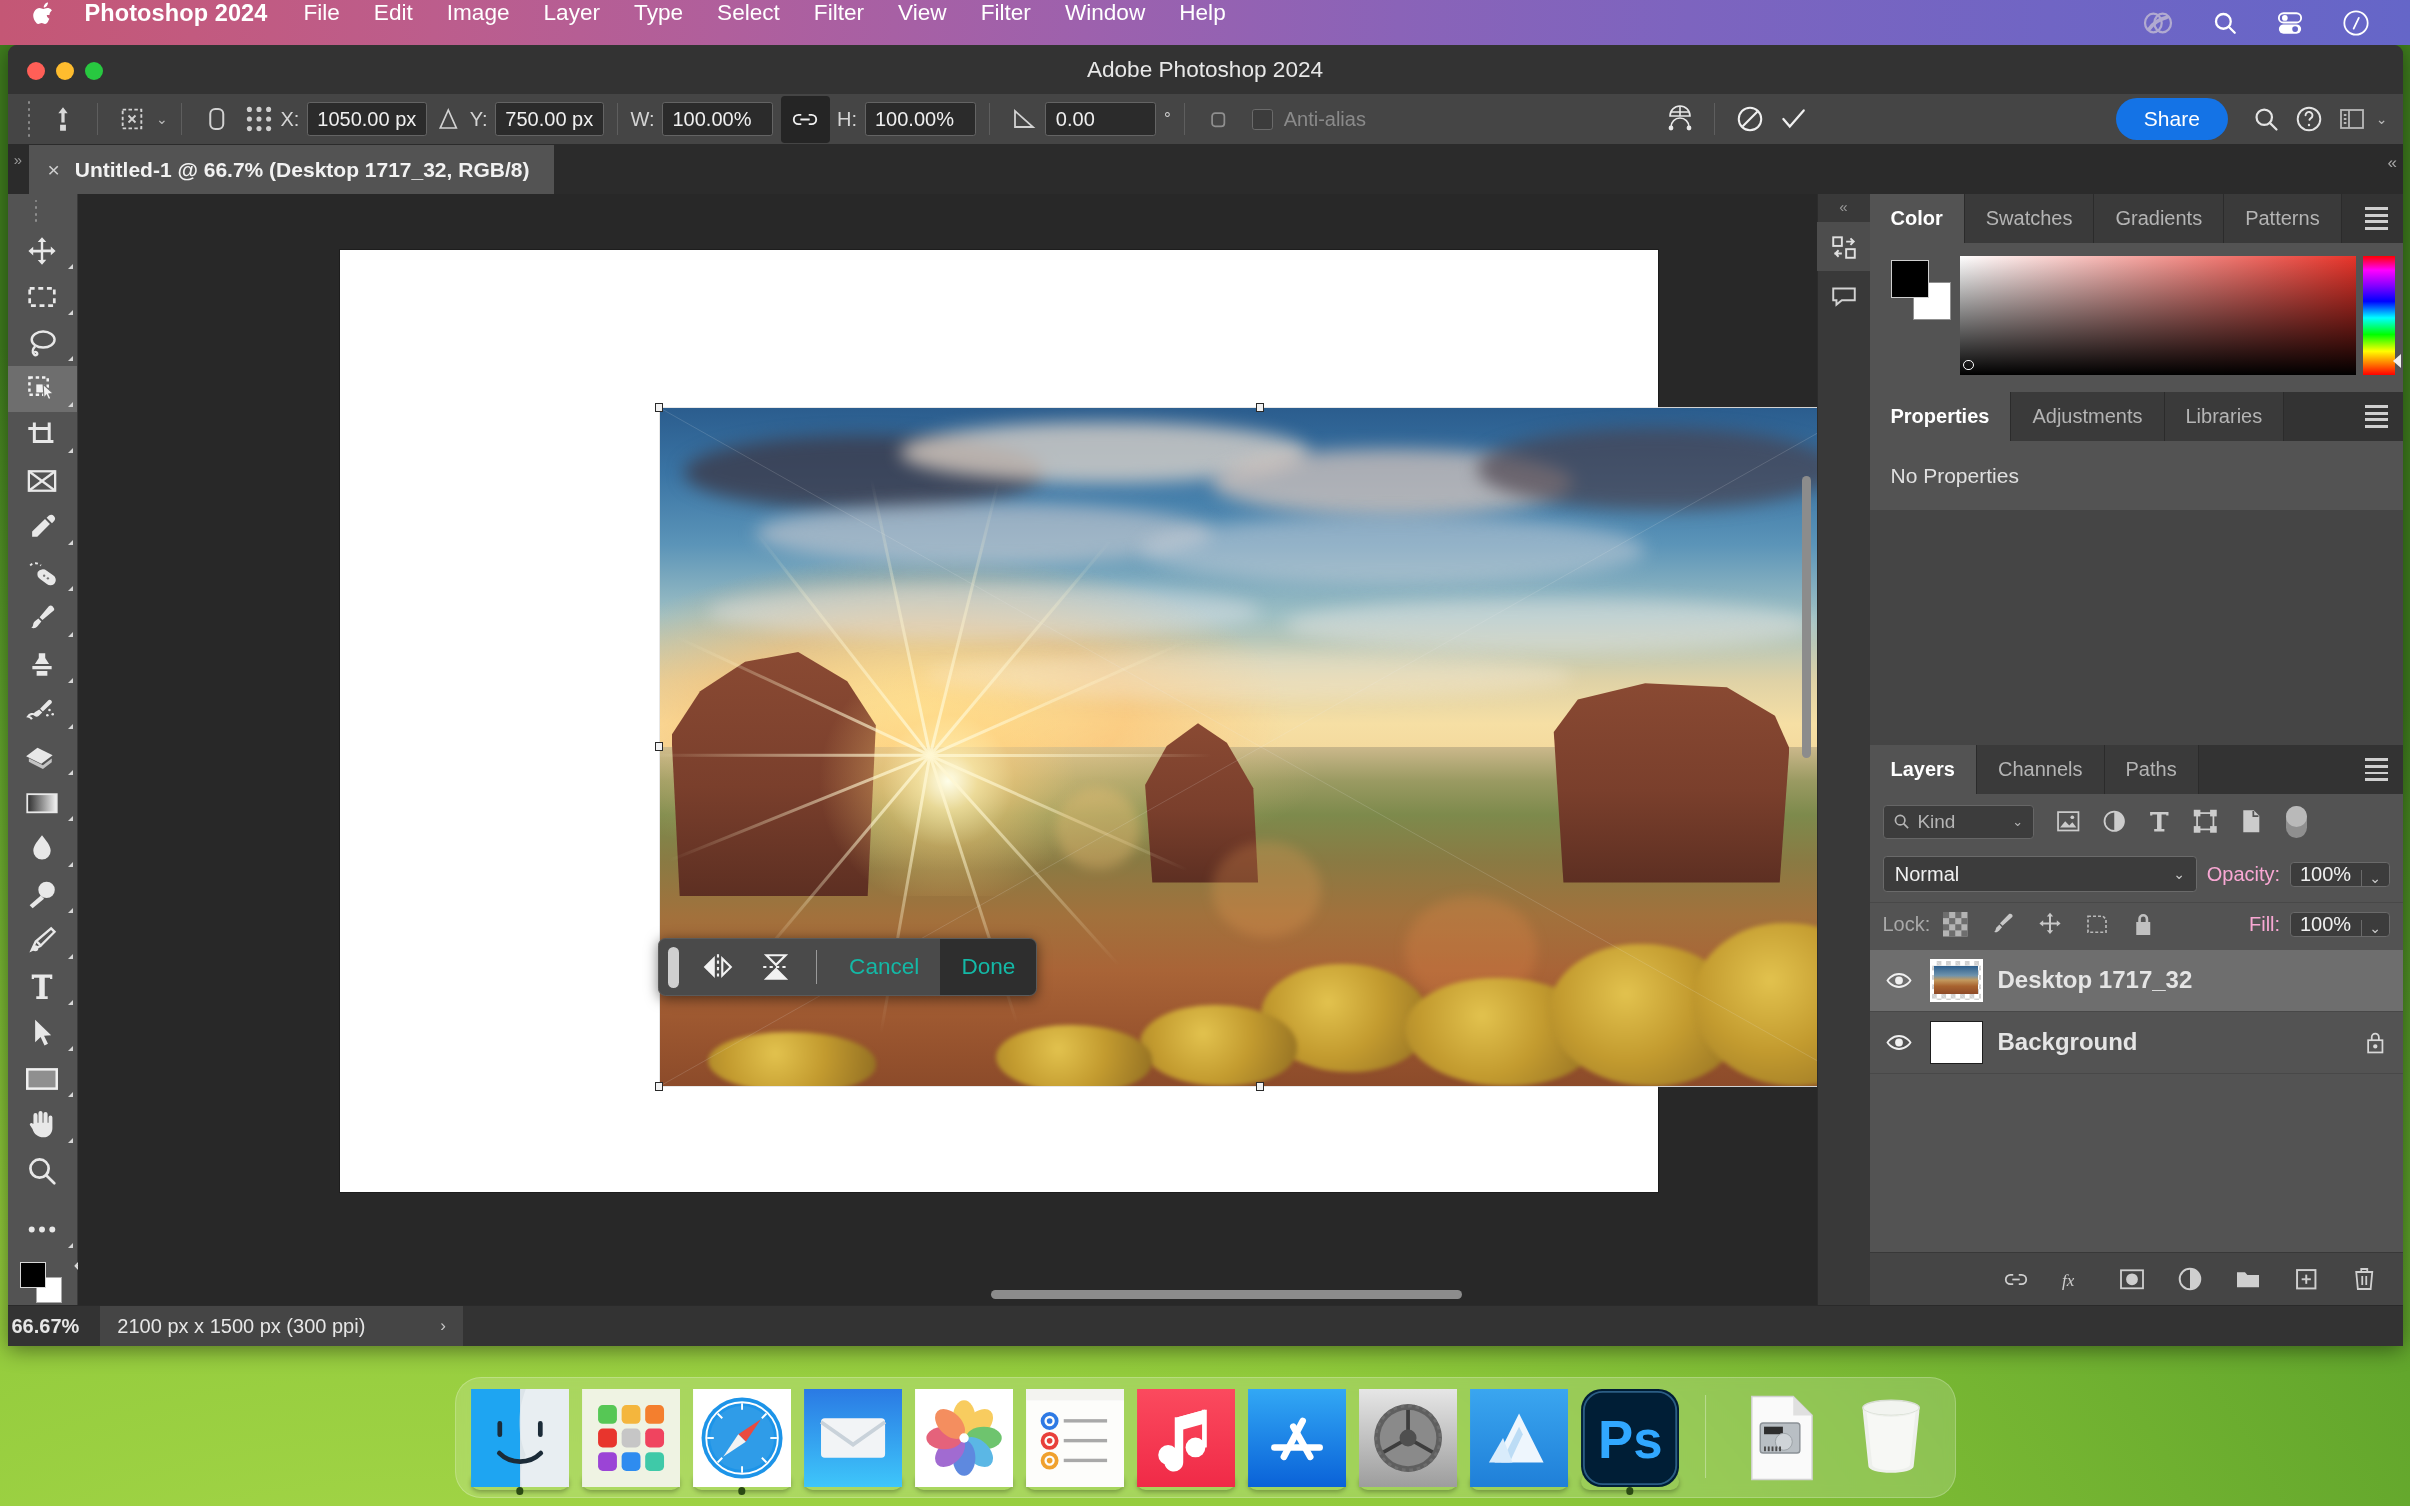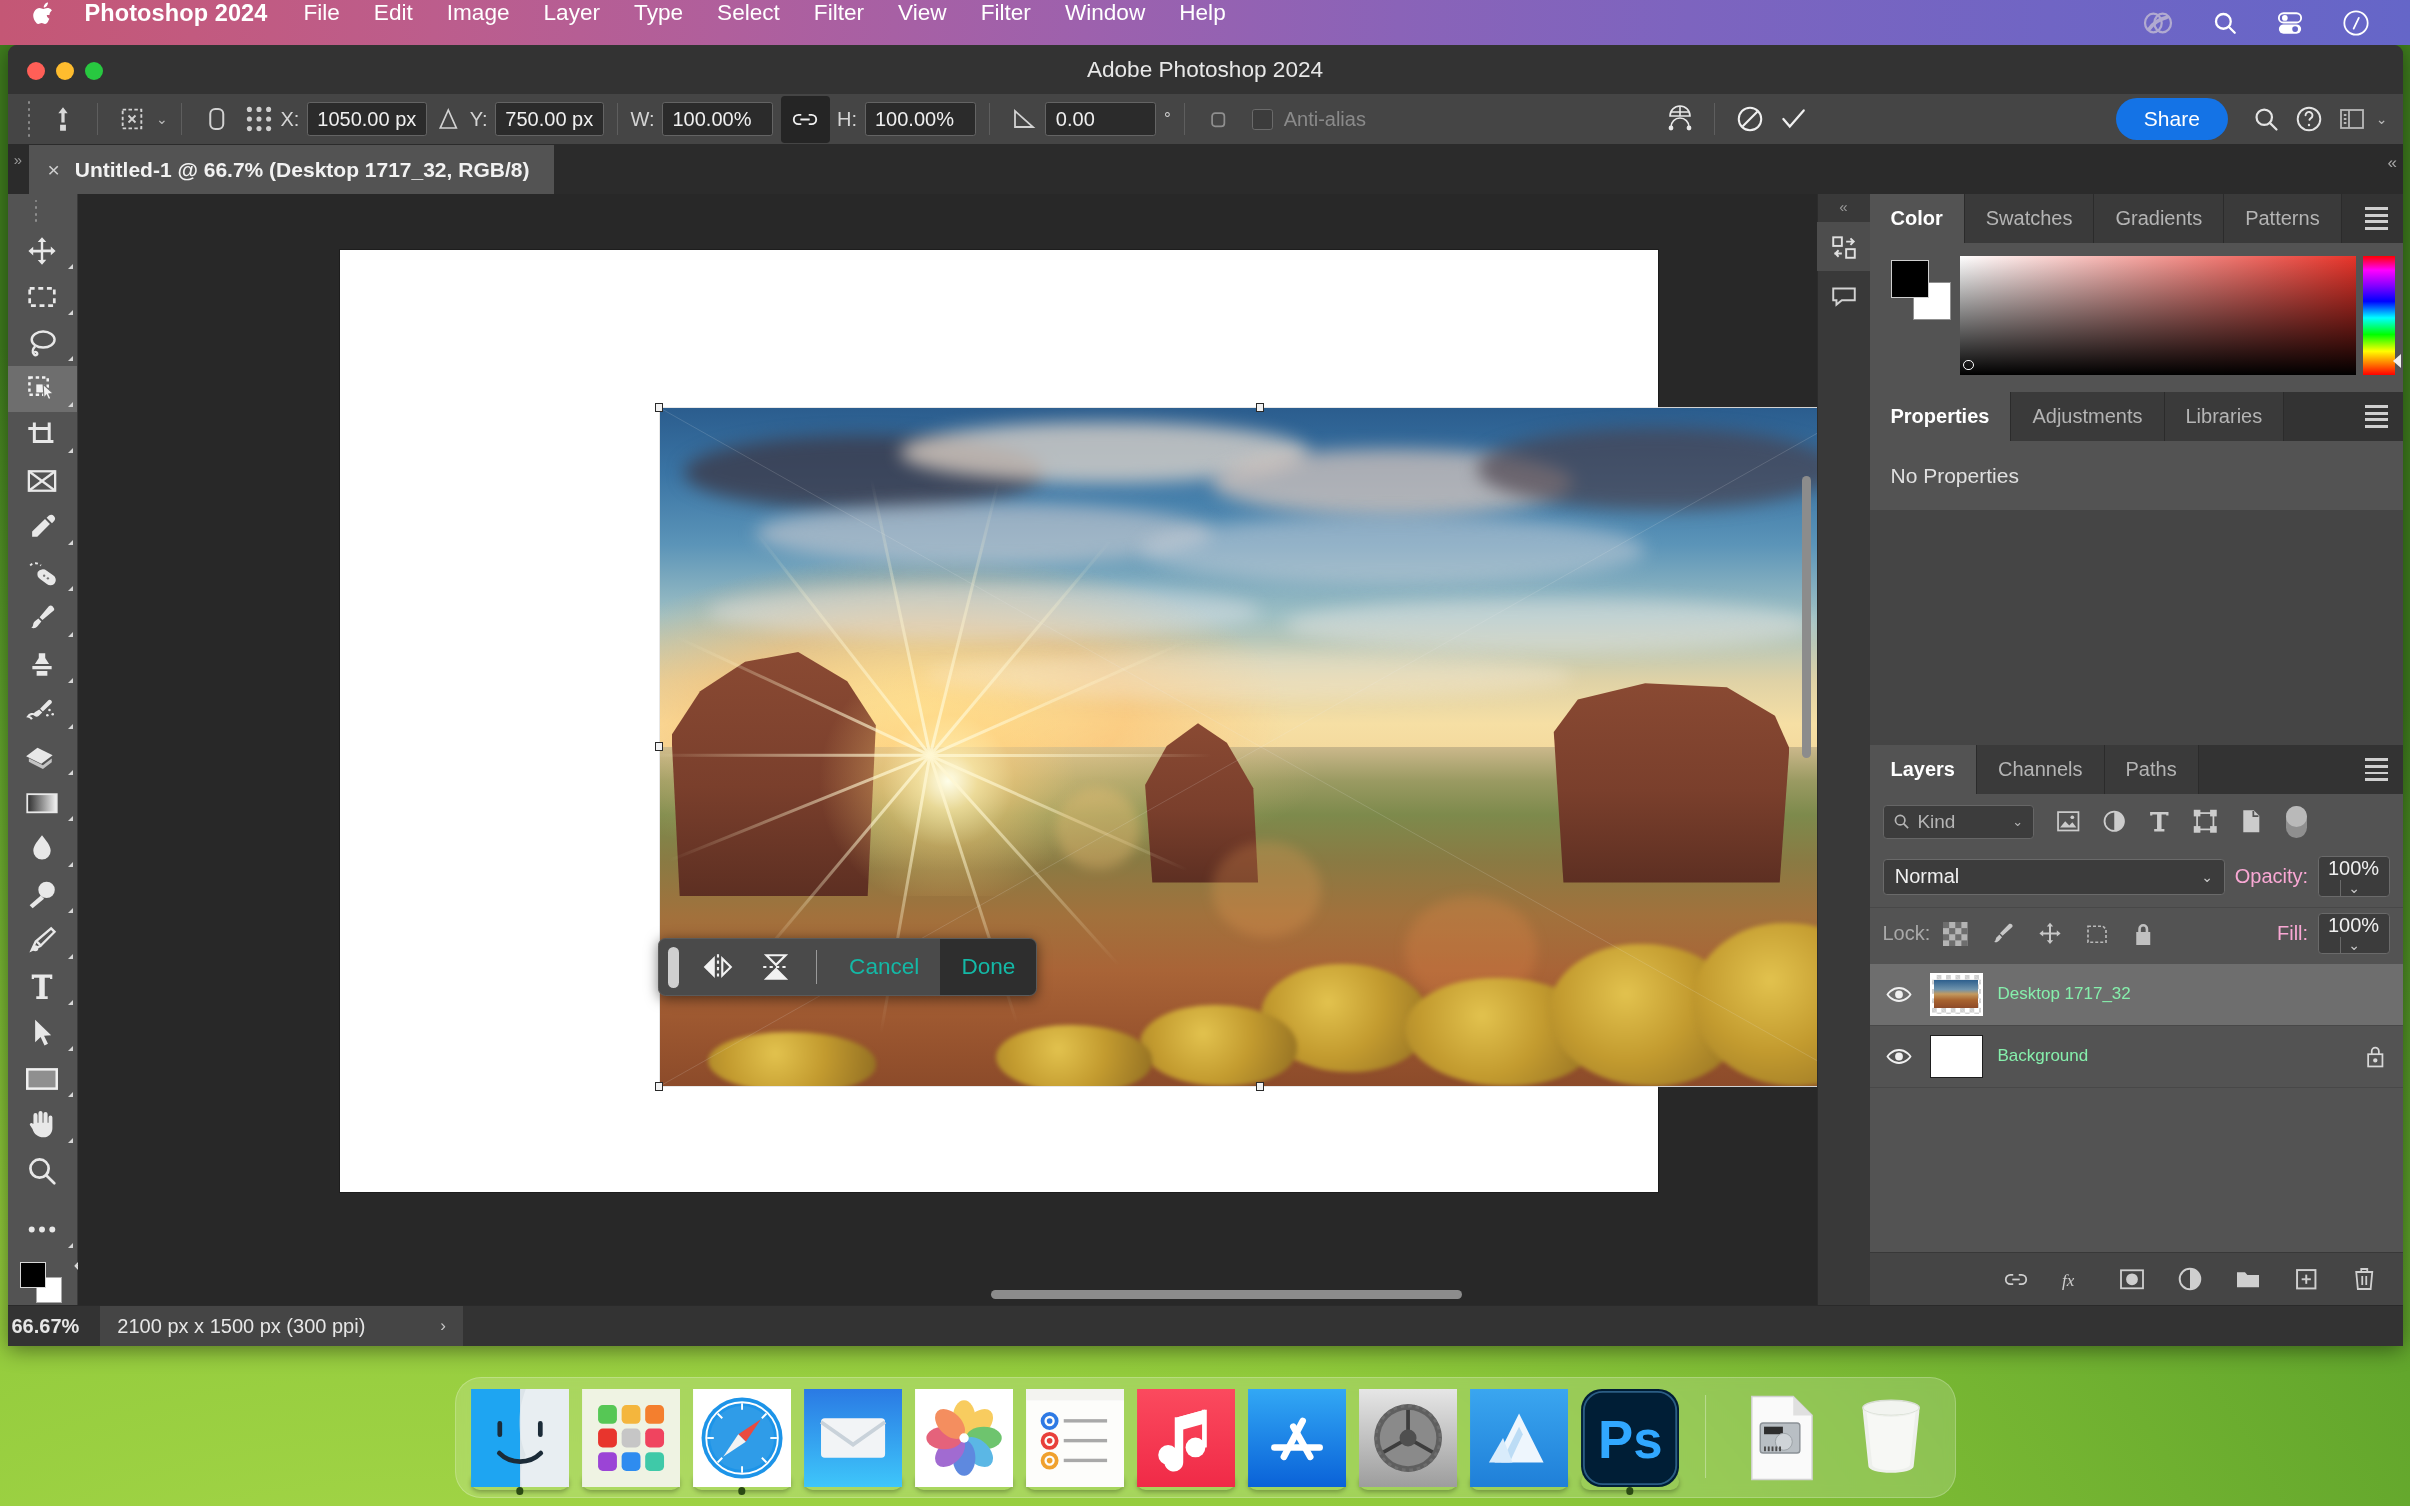--- a/index.html
+++ b/index.html
@@ -263,21 +263,21 @@
   .lf-toggle::after { content:""; position:absolute; left:0;top:0;width:21px;height:21px;border-radius:50%; background:#b9b9b9; }
 
   .blend-row { display:flex; align-items:center; gap:9.4px; padding: 7.5px 13px 9.4px; background:#535353; }
   .blend-select {
     flex: 1; height: 36px; background:#3c3c3c; border:0.9px solid #6a6a6a; border-radius:3.8px;
     display:flex; align-items:center; padding: 0 11.3px; color:#f0f0f0; font-size:20px;
   }
   .blend-select .cc { margin-left:auto; font-size:14px; color:#c9c9c9; }
   .op-label { color:#f9a8d4; font-size:20px; }
   .stepper {
-    display:flex; align-items:center; border:0.9px solid #6a6a6a; border-radius:3.8px; overflow:hidden; background:#3c3c3c;flex-direction:column;
+    display:flex; align-items:flex-end; border:0.9px solid #6a6a6a; border-radius:3.8px; overflow:hidden; background:#3c3c3c;
   }
   .stepper .v { padding: 0 9.4px; color:#f0f0f0; font-size:20px; display:flex;align-items:center; min-width:70px; }
   .stepper .cc { width:28px; display:flex;align-items:center;justify-content:center; color:#c9c9c9; font-size:14px; border-left:0.9px solid #6a6a6a; }
 
   .lock-row { display:flex; align-items:center; gap:9.4px; padding: 5.6px 13px 9.4px; background:#535353; border-top:0.9px solid #484848; }
   .lock-label { color:#a9a9a9; font-size:20px; }
   .lock-icons { display:flex; align-items:center; gap:15px; }
   .lock-icons .li { width:32px;height:32px; display:flex;align-items:center;justify-content:center; }
 
   .layer-list { background:#535353; }
@@ -293,21 +293,21 @@
     position:absolute; inset:0;
     background-image:
       linear-gradient(45deg, #cfcfcf 25%, transparent 25%, transparent 75%, #cfcfcf 75%),
       linear-gradient(45deg, #cfcfcf 25%, transparent 25%, transparent 75%, #cfcfcf 75%);
     background-size: 9.4px 9.4px; background-position: 0 0, 4.7px 4.7px; background-color:#fff;
   }
   .thumb-photo {
     position:absolute; left:2.8px; right:2.8px; top:5.6px; bottom:5.6px;
     background: linear-gradient(180deg,#2d5f8d 0%,#6f93ac 34%,#c39a5f 50%,#a8632f 72%,#8d4a28 100%);
   }
-  .layer-name { color:#86efac; font-size:17px; flex:1; }
+  .layer-name { color:#e5e5e5; font-size:24px; flex:1;font-weight:bold; }
   .layer-lock { width:28px; display:flex; align-items:center; justify-content:center; }
 
   .layer-footer {
     height: 53px; background:#454545; display:flex; align-items:center;
     justify-content:flex-end; gap: 26px; padding-right: 22.6px; border-top:0.9px solid #383838;
   }
   .layer-footer .fi { width:32px;height:32px; display:flex;align-items:center;justify-content:center; }
 
   
   .statusbar {

